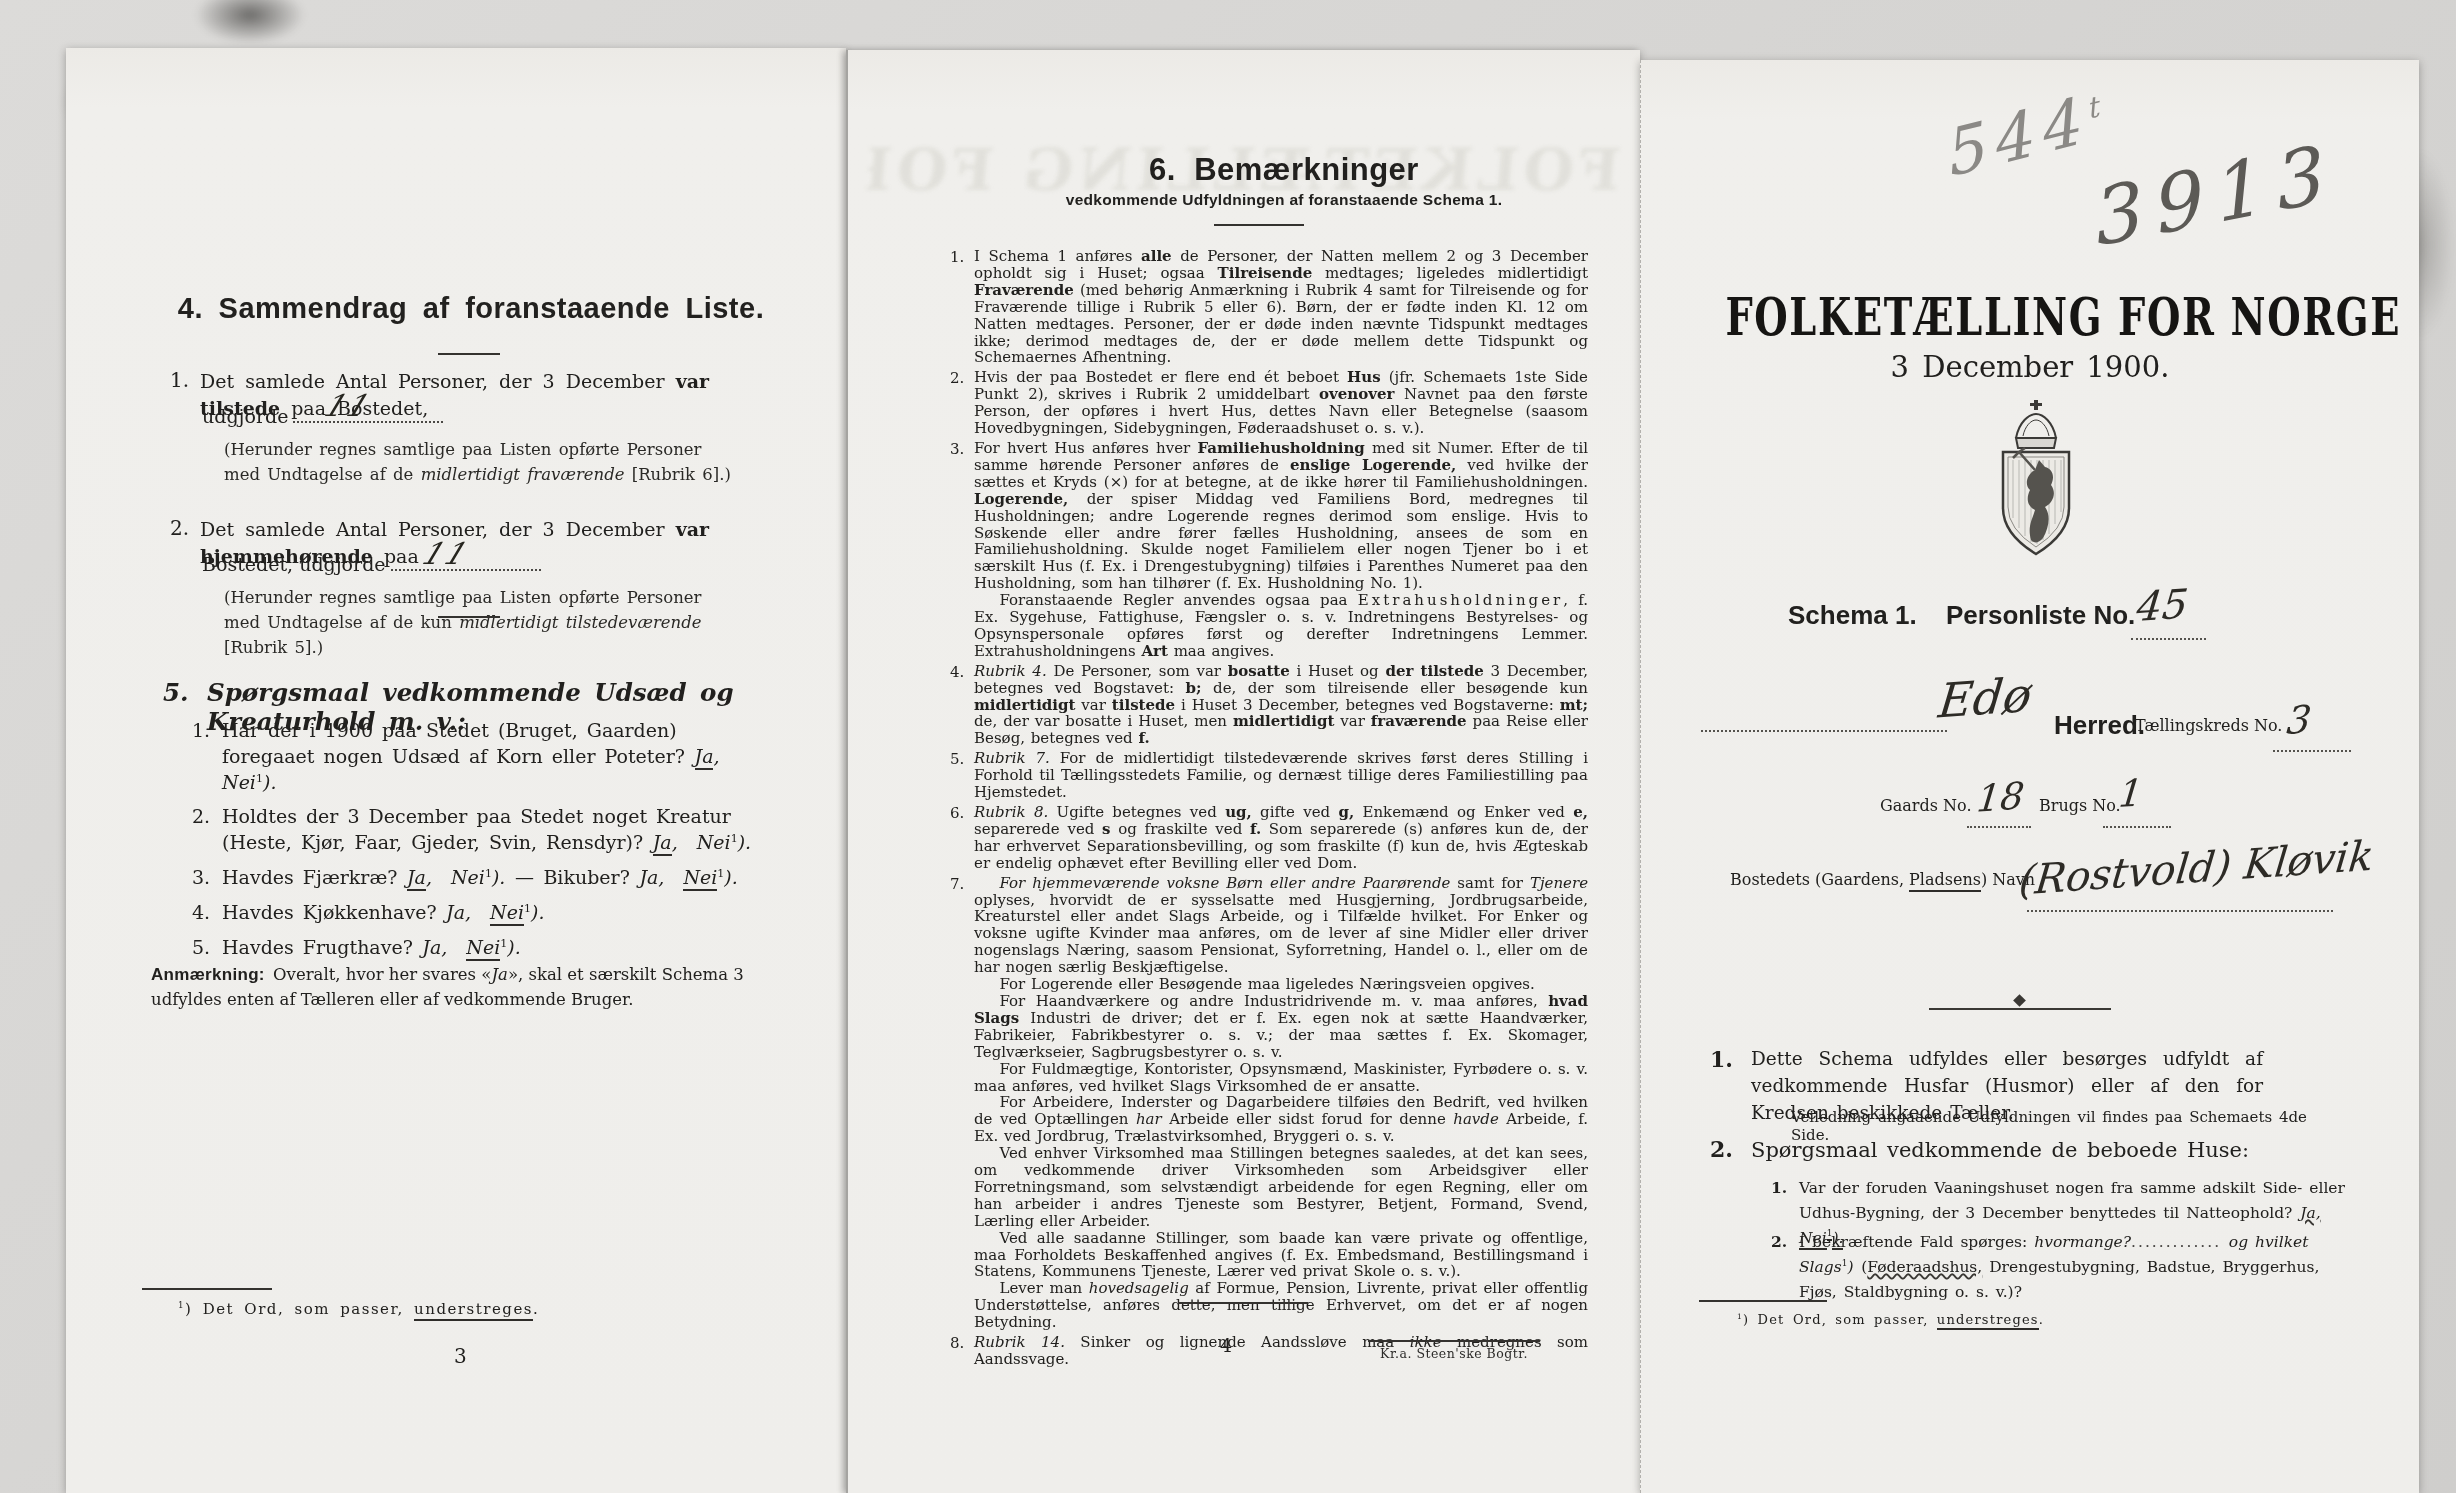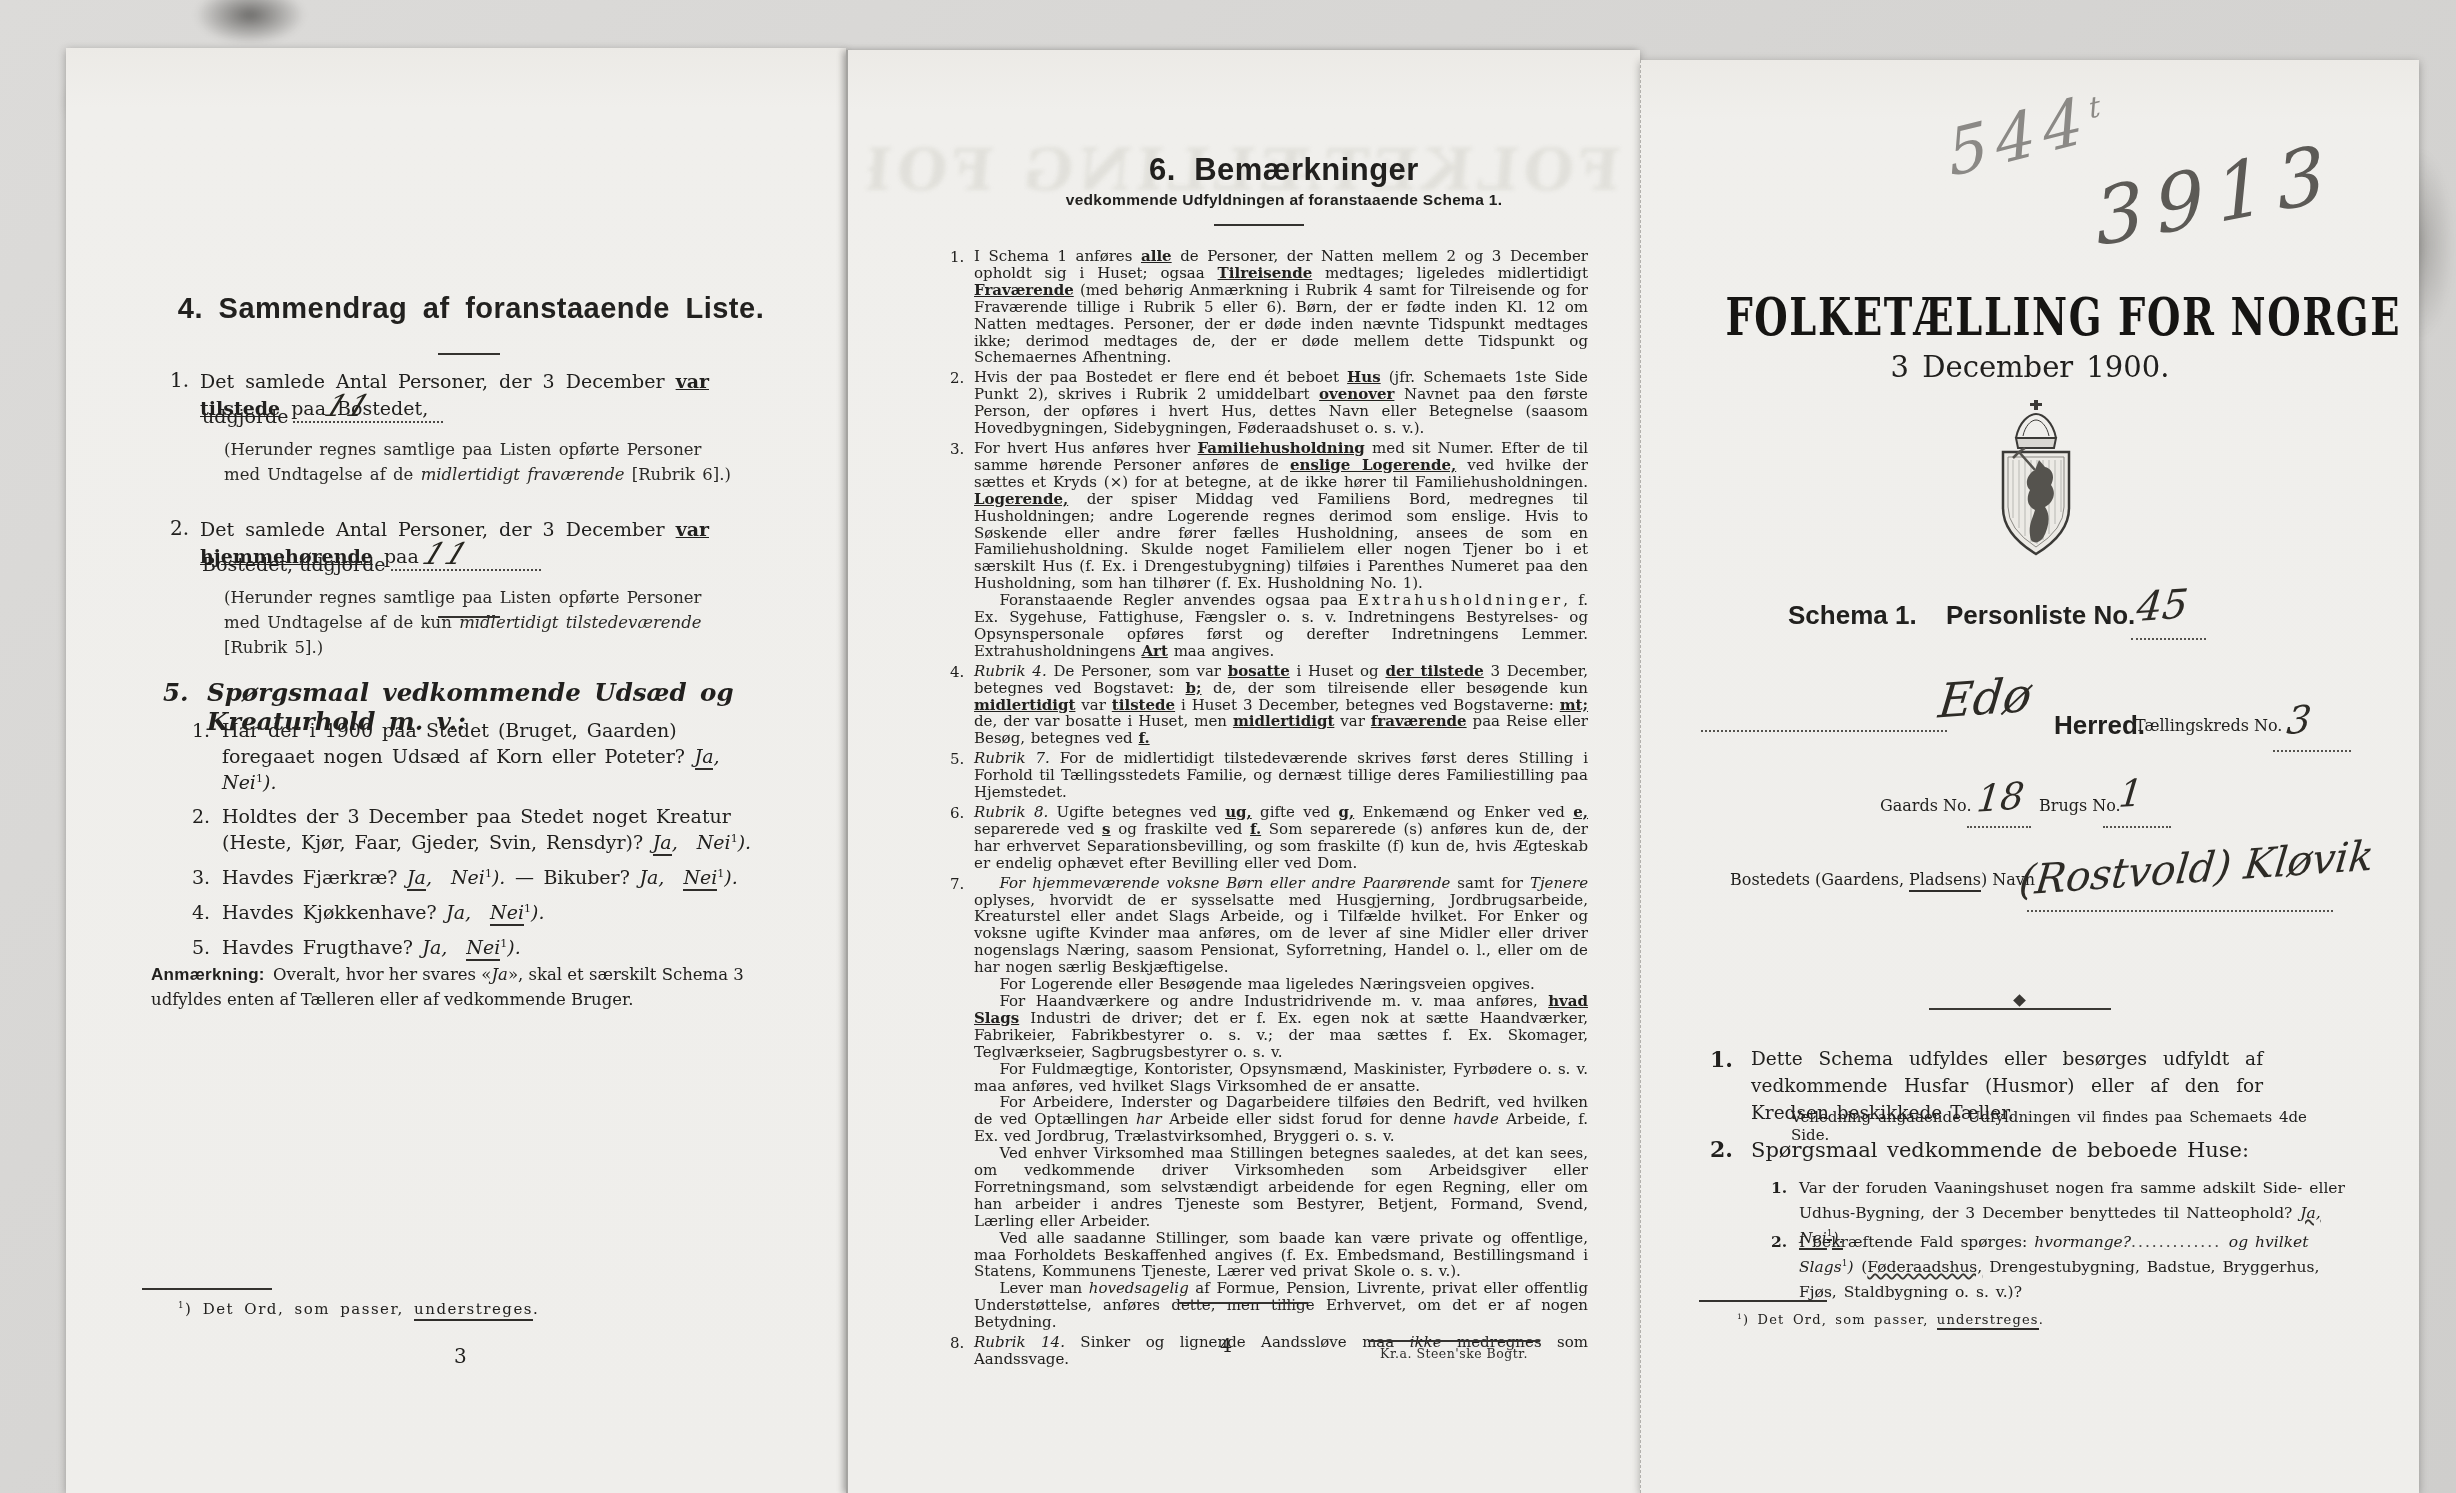--- a/index.html
+++ b/index.html
@@ -7,21 +7,21 @@
         background:linear-gradient(135deg,#dcdbd9 0%,#d6d5d3 45%,#cfcecc 100%);
         font-family:"DejaVu Serif",serif;color:#21201e;}
   .page{position:absolute;background:linear-gradient(180deg,#eceae6 0px,#f0efec 60px,#efeeeb 100%);
         box-shadow:0 2px 8px rgba(50,48,45,.38);}
   #page-left{left:66px;top:48px;width:780px;height:1445px;}
   #page-mid{left:846px;top:50px;width:792px;height:1443px;border-left:2px solid #a5a4a1;
             box-shadow:-4px 0 6px rgba(0,0,0,.14),0 2px 8px rgba(50,48,45,.38);}
   #page-right{left:1640px;top:60px;width:778px;height:1433px;border-left:1px dashed #b3b1ad;}
   .abs{position:absolute;}
   
-  .sg-b{font-weight:700;text-decoration:underline;}
+  .sg-b{font-weight:700;}
   .sg-i{font-style:italic;}
   .sg-u{border-bottom:2px solid #2e2c29;padding-bottom:1px;}
   .sg-w{text-decoration:underline;text-decoration-style:wavy;text-decoration-color:#3a3834;text-decoration-thickness:2px;}
   .sg-p{vertical-align:super;font-size:.58em;line-height:0;}
   .sg-g{letter-spacing:3px;}
   .sg-d{letter-spacing:2px;color:#454340;}
   
   .s4h{margin:0;font:700 29px "Liberation Sans",sans-serif;letter-spacing:.5px;word-spacing:7px;text-align:center;color:#22211f;}
   .rule{position:absolute;height:2px;background:#34322f;}
   .item-row{position:absolute;}

